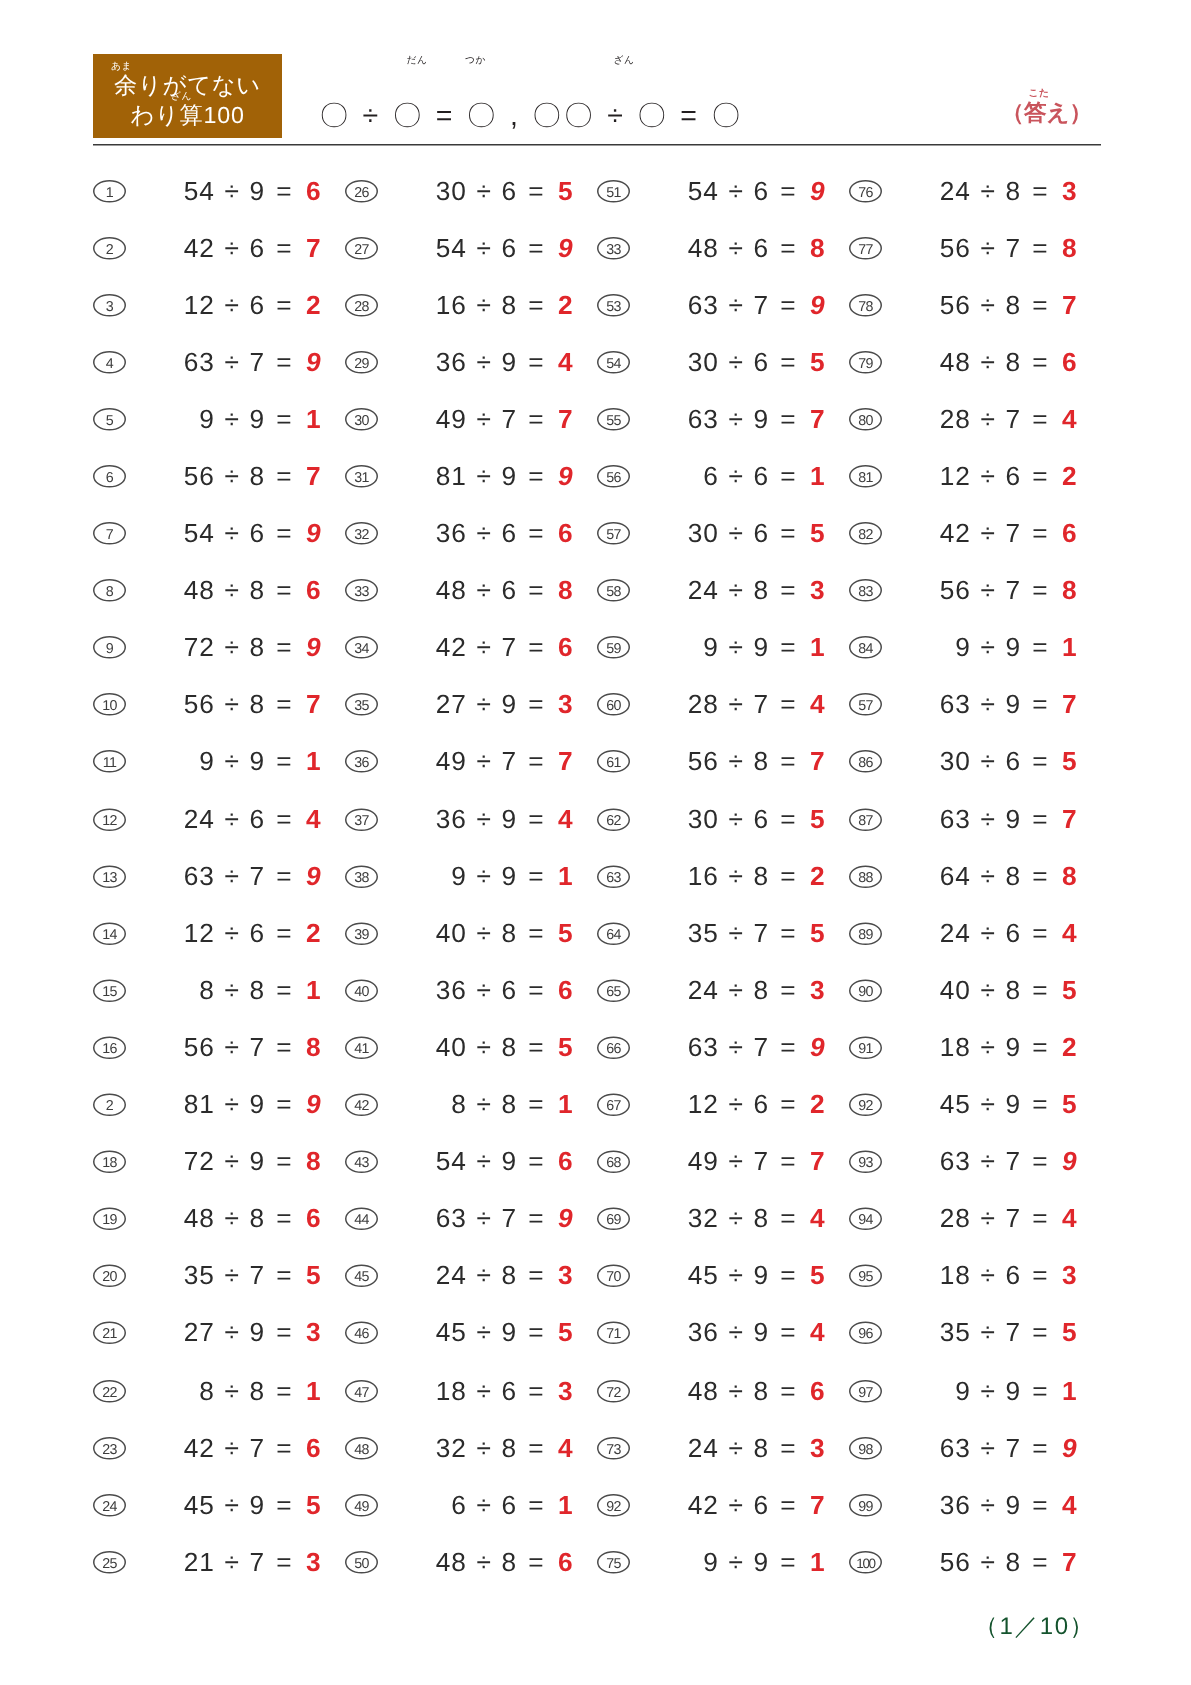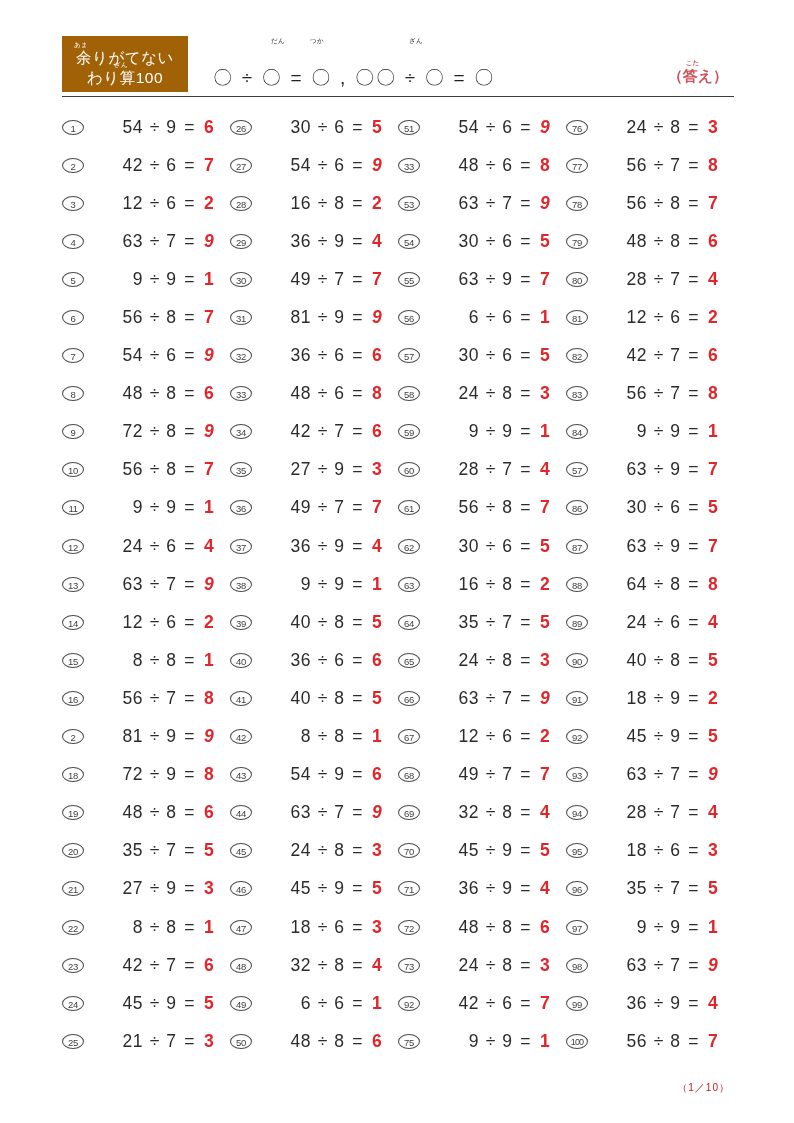--- a/index.html
+++ b/index.html
@@ -167,22 +167,22 @@
     color: #e0262b;
     font-weight: 600;
   }
   .ans.slant { font-style: italic; }
 
   
   .footer {
     position: absolute;
     right: 64px;
     bottom: 28px;
-    font-size: 10px;
-    color: #b91c1c;
+    font-size: 16px;
+    color: #14532d;
     letter-spacing: 1px;
   }
 </style>
 </head>
 <body>
 
 <div class="sheet">
 
   <div class="header">
 

